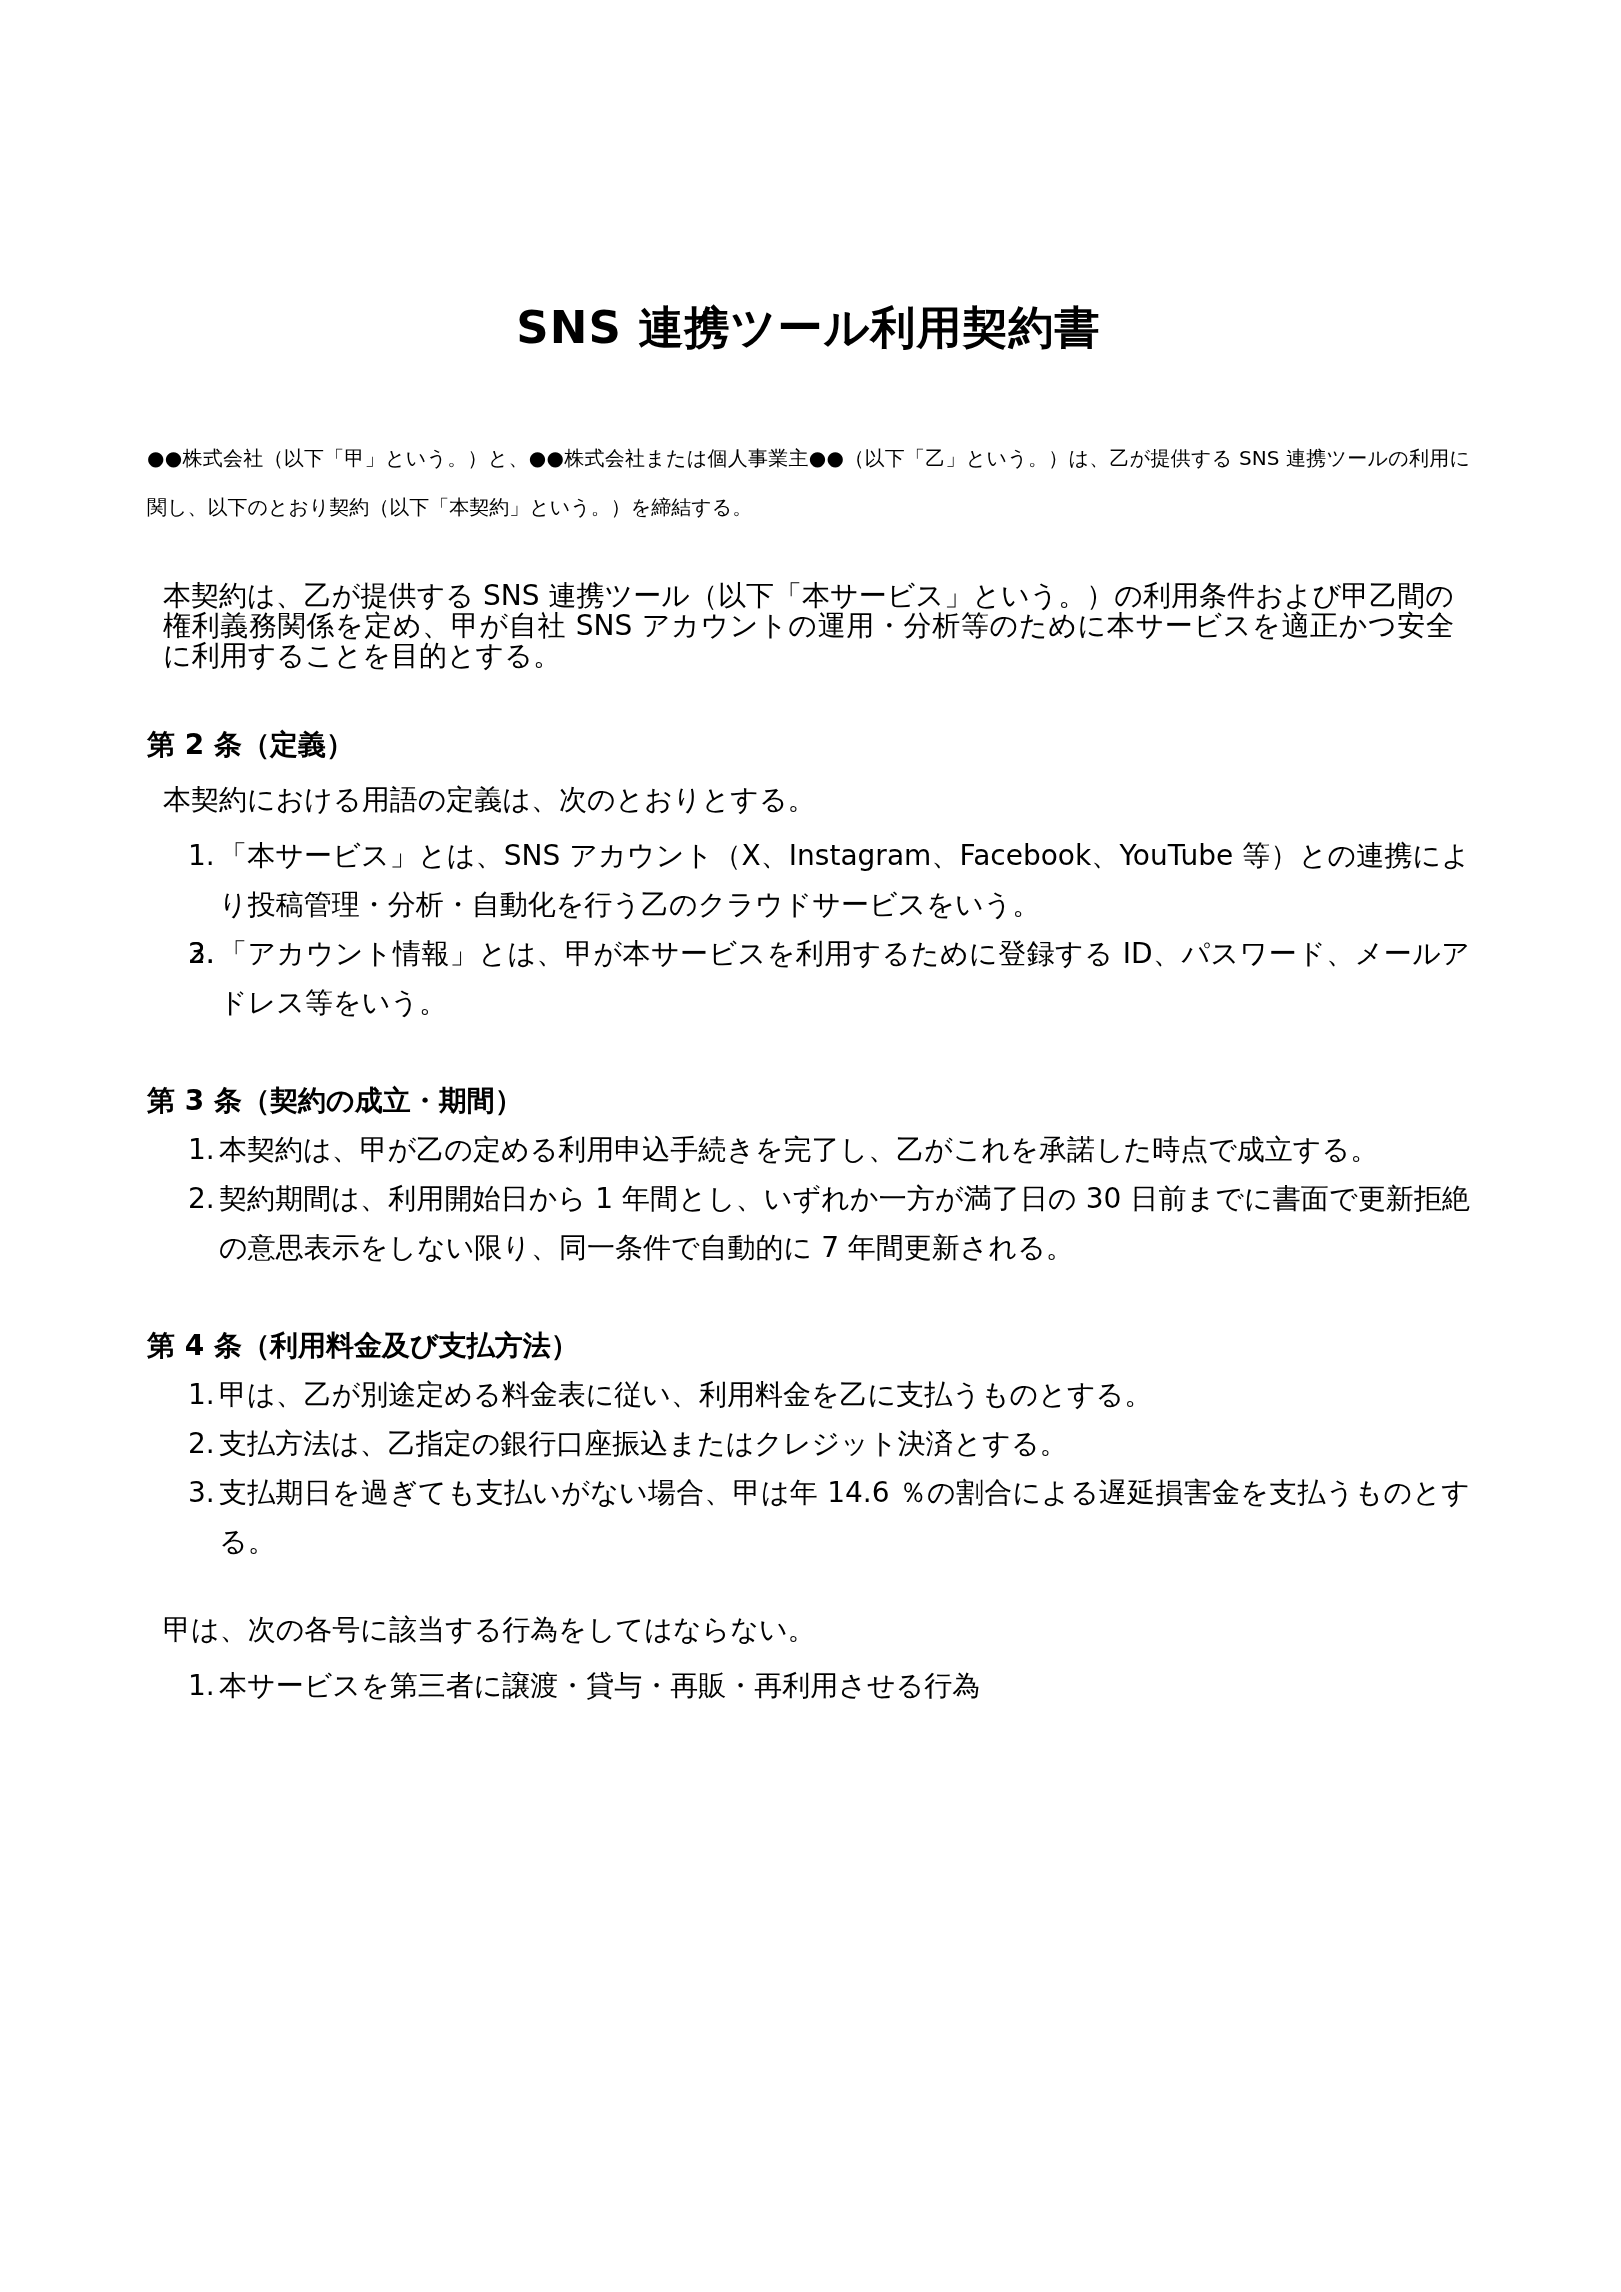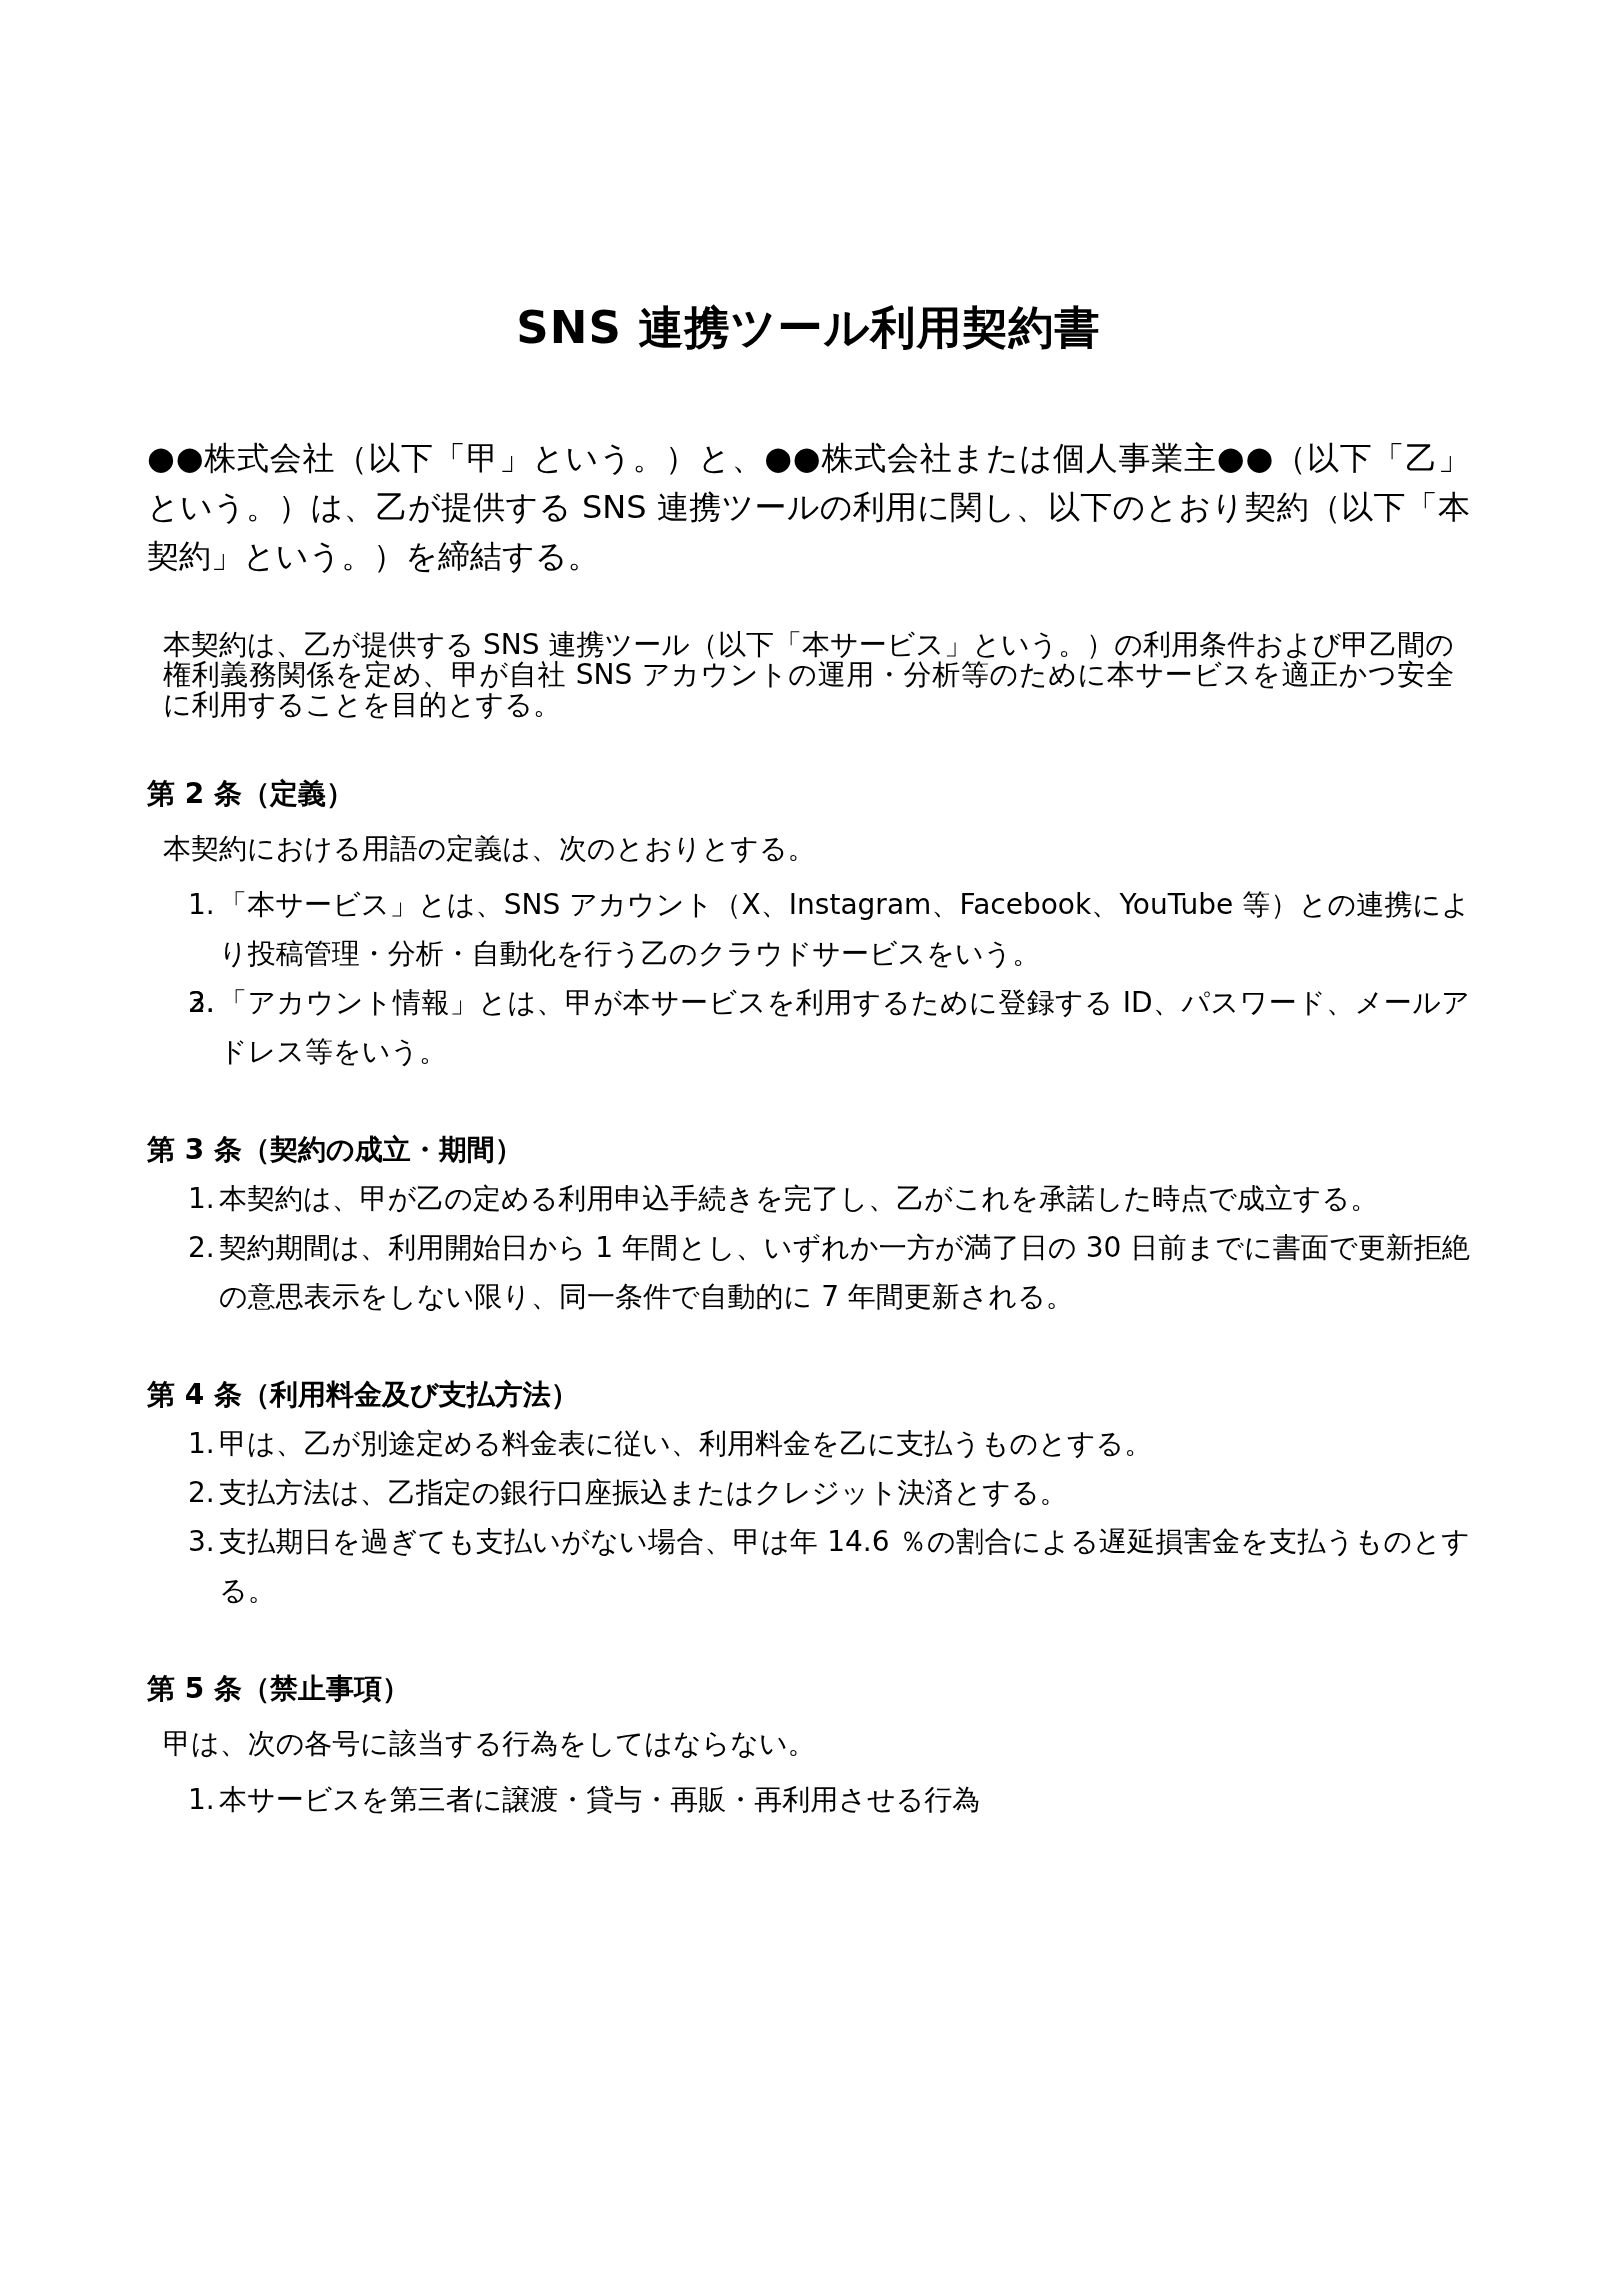--- a/index.html
+++ b/index.html
@@ -24,21 +24,21 @@
     margin: 0;
     padding-top: 299px;
     text-align: center;
     font-size: 45px;
     line-height: 57px;
     font-weight: bold;
     letter-spacing: 1px;
   }
   .preamble {
     margin: 78px 0 0 0;
-    font-size: 32px;
+    font-size: 20px;
     line-height: 49px;
     text-align: justify;
   }
   .article {
     margin-top: 49px;
   }
   .article-heading {
     margin: 0;
     font-size: 28px;
     line-height: 49px;
@@ -104,21 +104,20 @@
     <h2 class="article-heading">第 4 条（利用料金及び支払方法）</h2>
 
     <ol class="article-items">
             <li><span class="num">1.</span><span>甲は、乙が別途定める料金表に従い、利用料金を乙に支払うものとする。</span></li>
             <li><span class="num">2.</span><span>支払方法は、乙指定の銀行口座振込またはクレジット決済とする。</span></li>
             <li><span class="num">3.</span><span>支払期日を過ぎても支払いがない場合、甲は年 14.6 ％の割合による遅延損害金を支払うものとする。</span></li>
           </ol>
   </section>
 
   <section class="article">
-    <h2 class="article-heading">第 5 条（禁止事項）</h2>
     <p class="article-body">甲は、次の各号に該当する行為をしてはならない。</p>
     <ol class="article-items">
             <li><span class="num">1.</span><span>本サービスを第三者に譲渡・貸与・再販・再利用させる行為</span></li>
           </ol>
   </section>
 </div>
   </div>
 </div>
 
 

